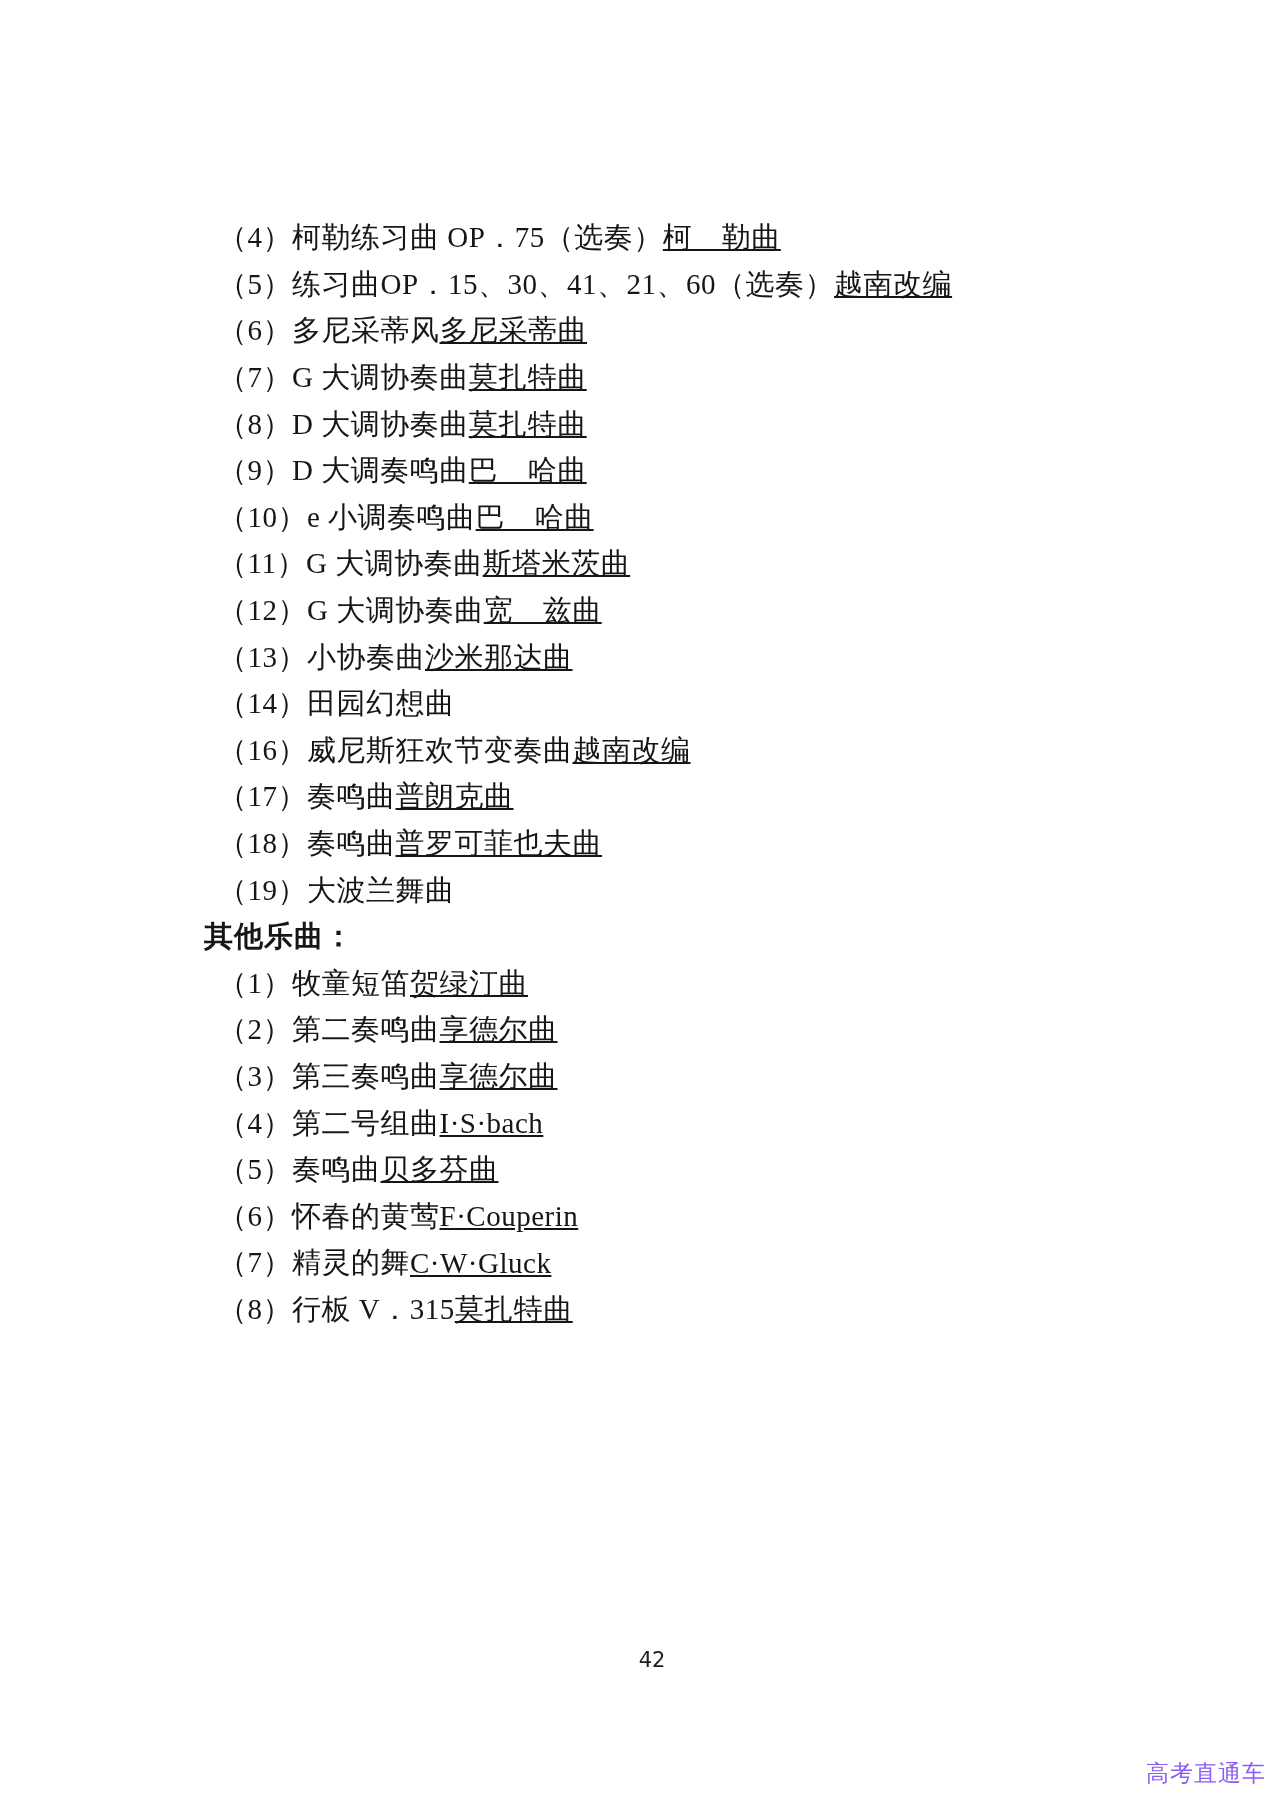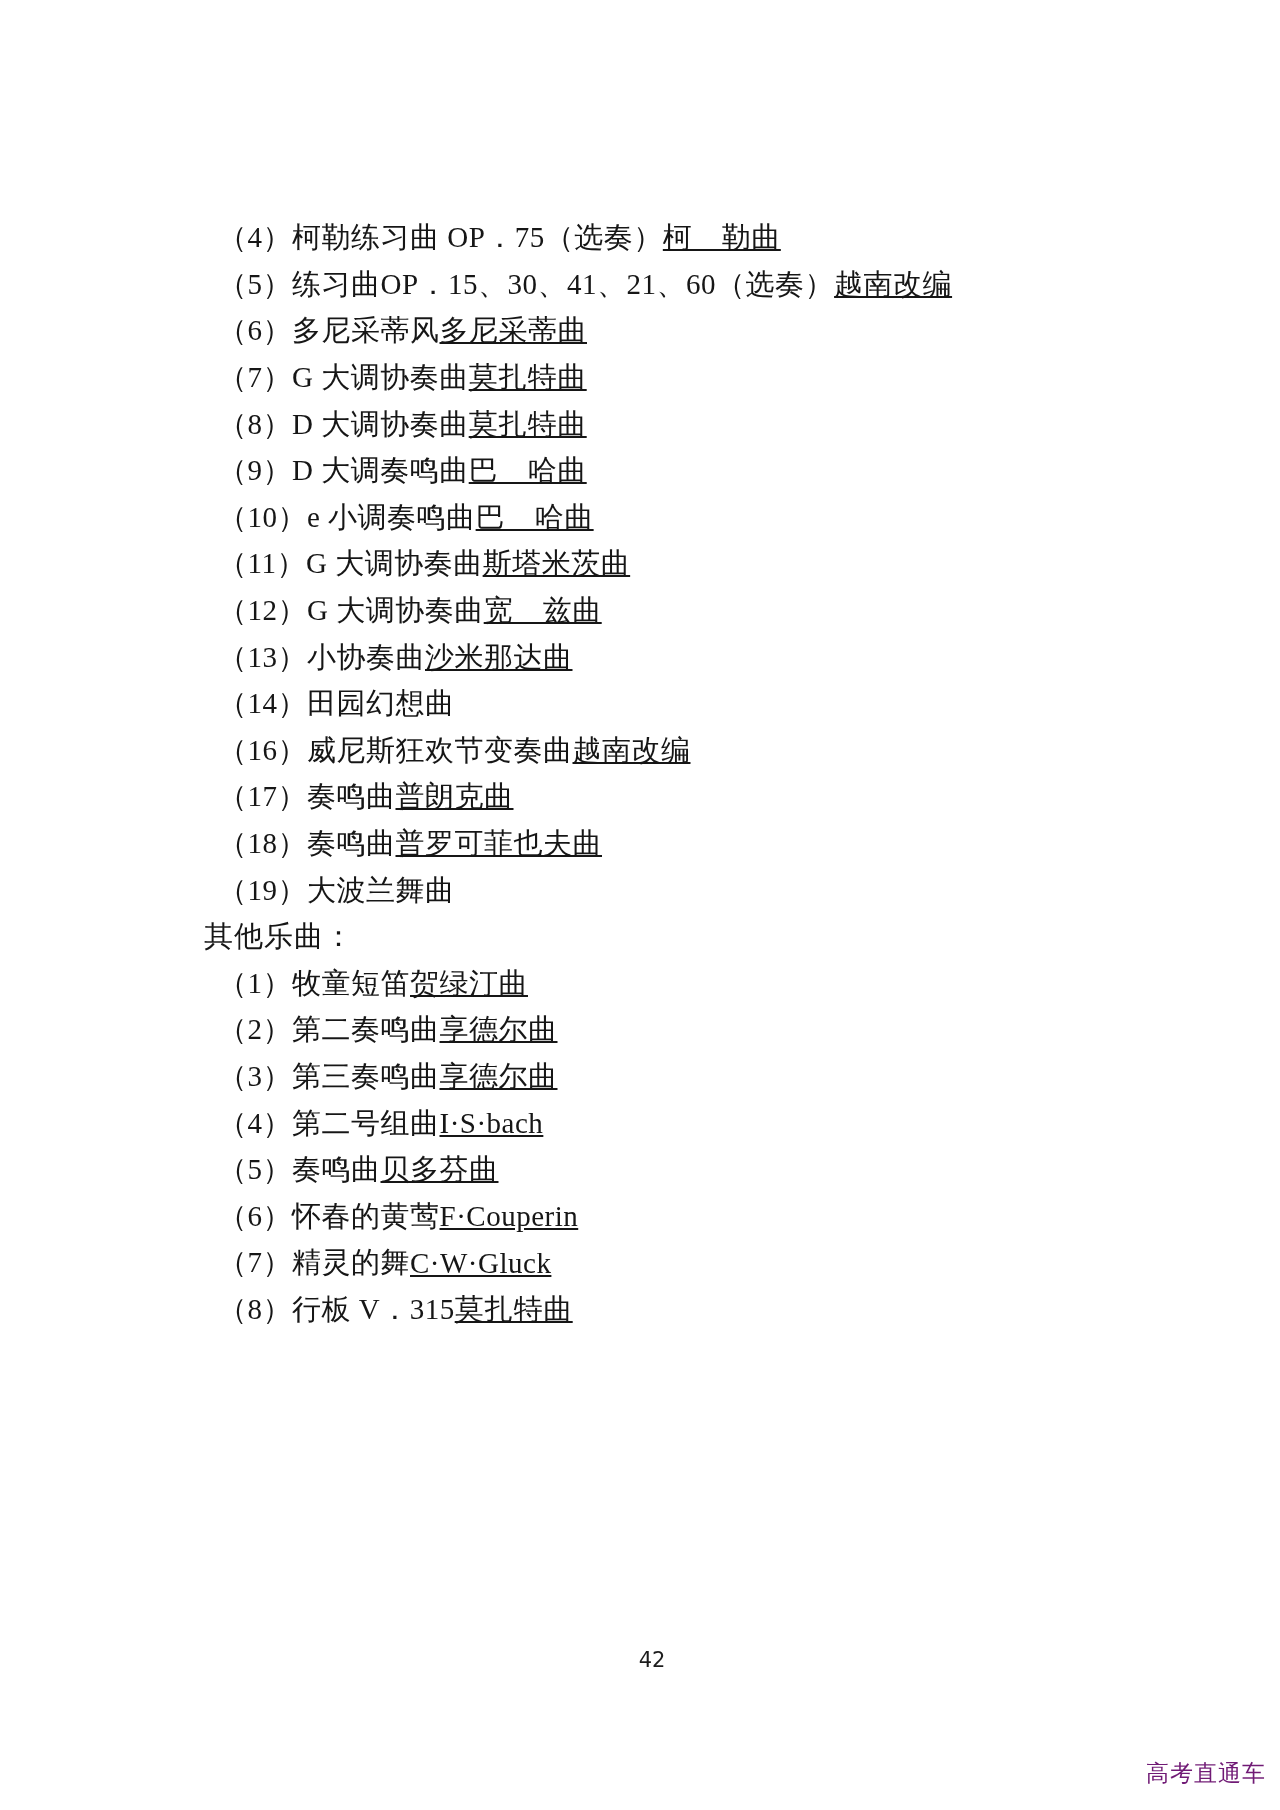--- a/index.html
+++ b/index.html
@@ -20,38 +20,38 @@
   .row {
     height: 46.6px;
     display: flex;
     align-items: center;
     font-size: 29px;
     white-space: nowrap;
   }
   .title-group { letter-spacing: 0.5px; }
   .composer { letter-spacing: 0.5px; text-align: right; text-decoration: underline; }
   .heading-row .heading {
-    font-weight: 400;
+    font-weight: 700;
     font-size: 29px;
     margin-left: -14px;
     letter-spacing: 1px;
   }
   .page-number {
     position: absolute;
     top: 1648px; left: 12px; width: 100%;
     text-align: center;
     font-size: 21px;
     color: #1c1c1c;
     font-family: "DejaVu Sans", "Liberation Sans", sans-serif;
   }
   .watermark {
     position: absolute;
     top: 1758px; right: 14px;
     font-size: 23px;
-    color: #701a75;
+    color: #8b5cf6;
     letter-spacing: 1px;
     font-family: "Liberation Sans", sans-serif;
   }
 </style>
 </head>
 <body>
 
 <div class="page">
   <div class="list" id="list">
   <div class="row">

